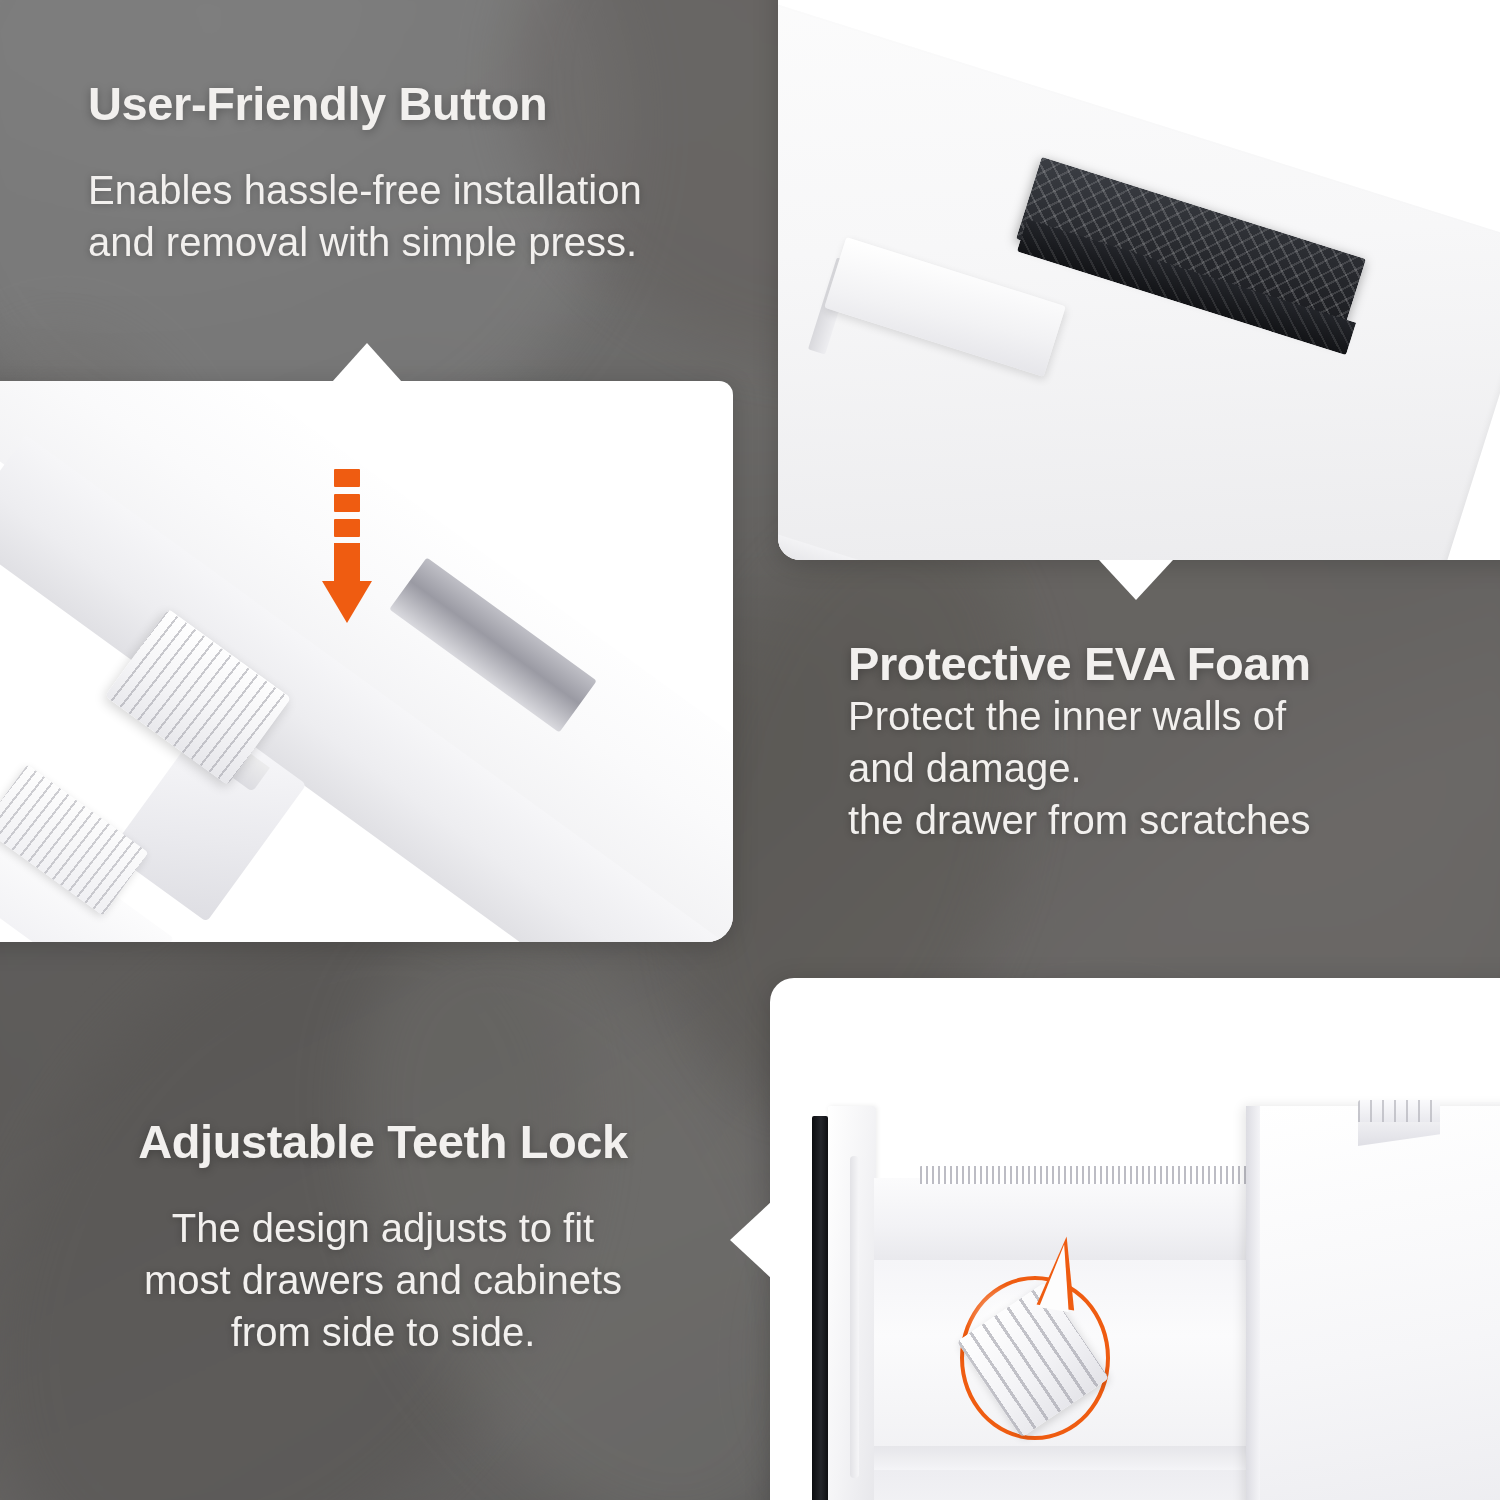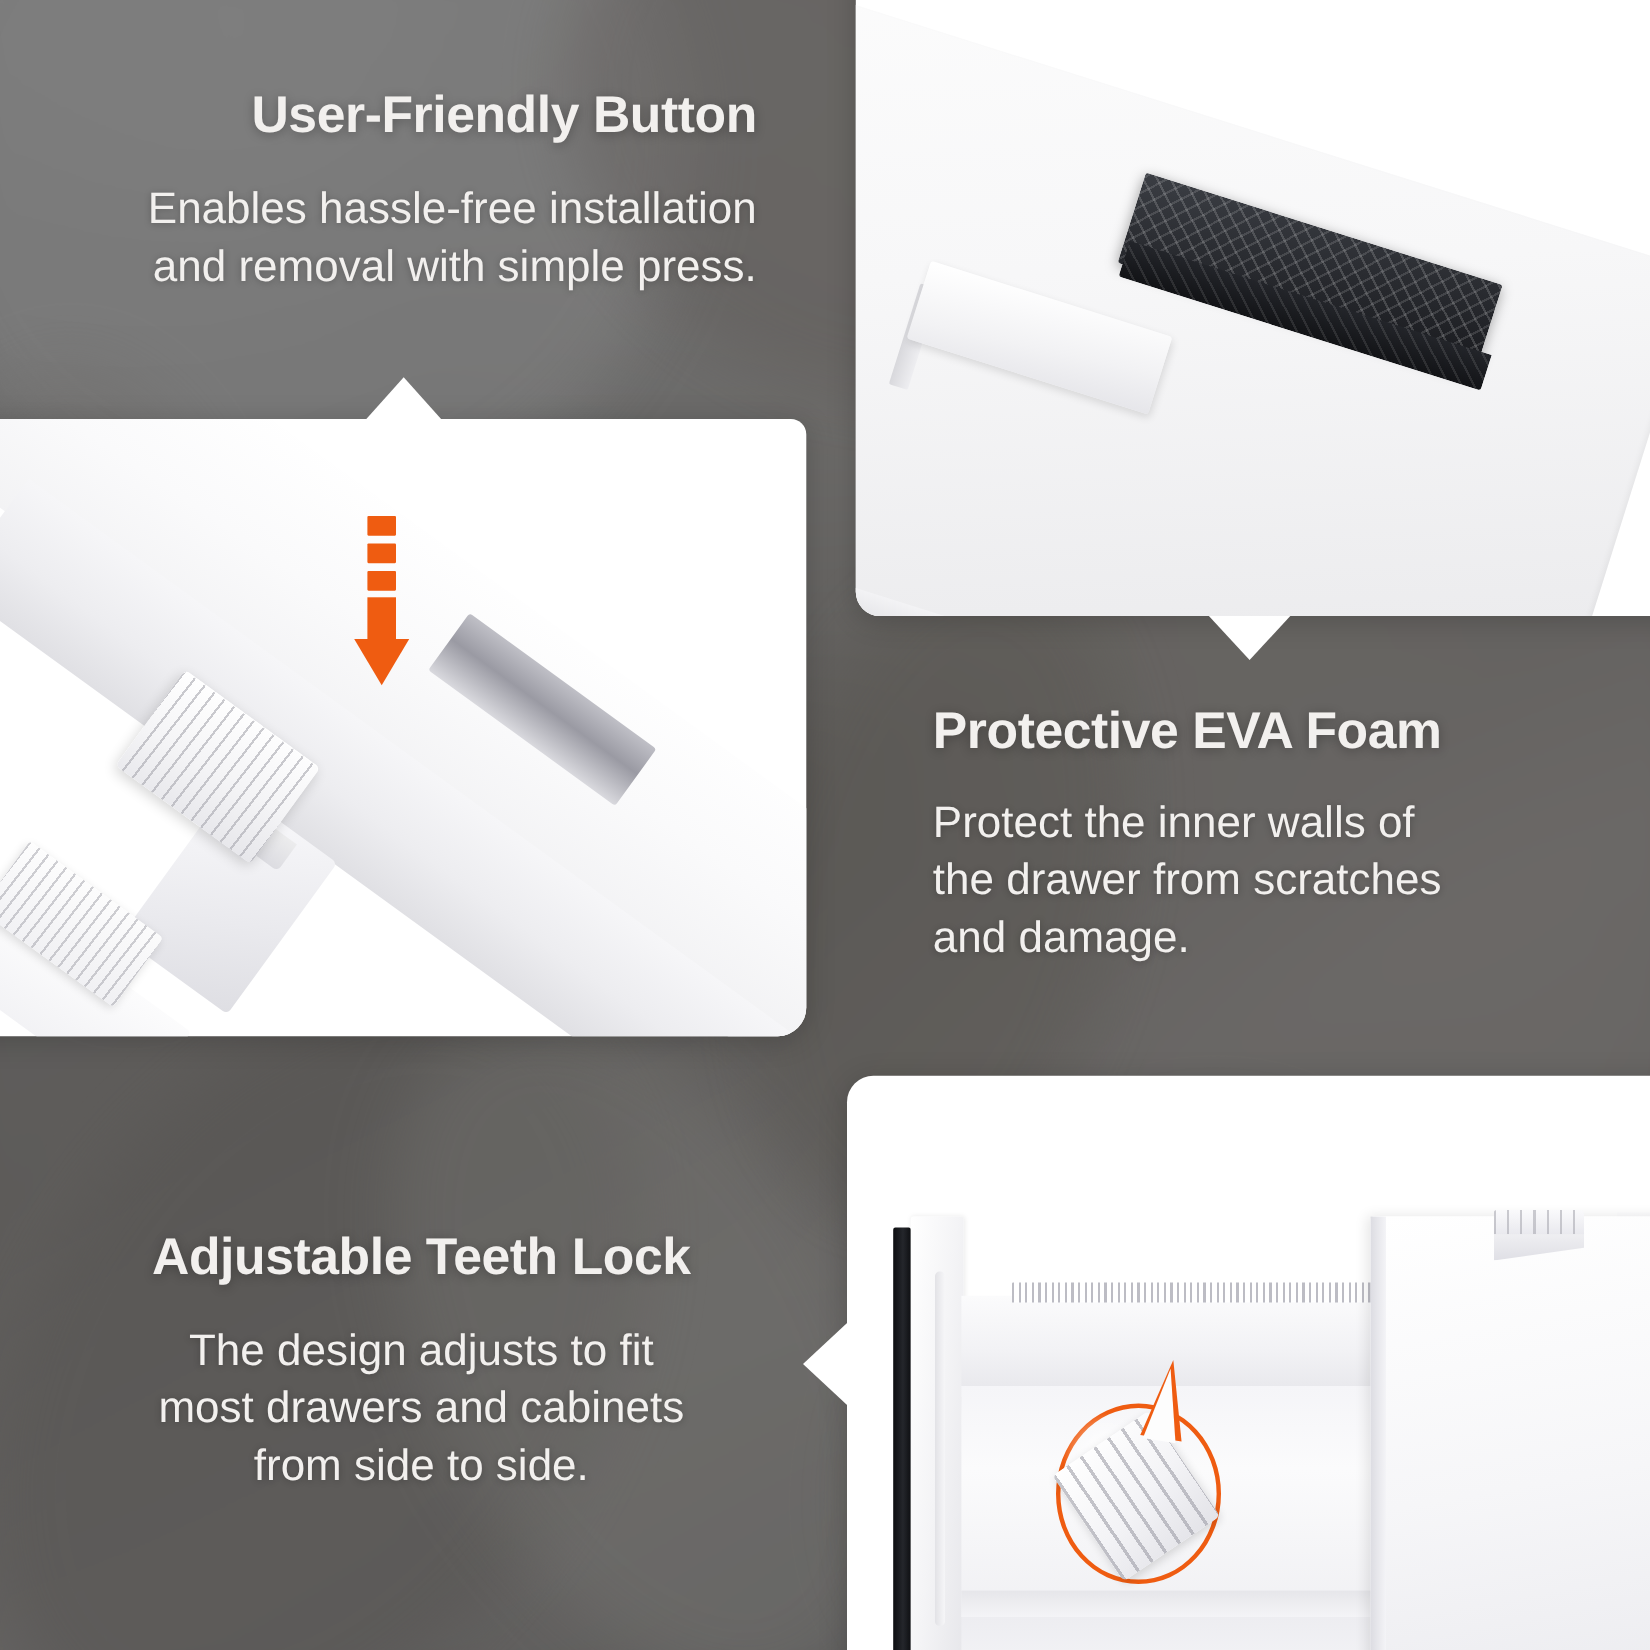--- a/index.html
+++ b/index.html
@@ -45,25 +45,25 @@
   .headline {
     font-size:47px; font-weight:700; letter-spacing:-0.4px;
     white-space:nowrap; text-shadow:0 2px 10px rgba(0,0,0,.28);
     line-height:1.1;
   }
   .sub {
     font-size:40px; font-weight:400; line-height:1.30;
     text-shadow:0 1px 7px rgba(0,0,0,.25);
   }
 
-  #tb-button   { left:88px;  top:78px;  width:600px; text-align:right; }
+  #tb-button   { left:88px;  top:78px;  width:600px; text-align:left; }
   #tb-button .sub { margin-top:34px; }
 
   #tb-foam     { left:848px; top:638px; width:614px; }
-  #tb-foam .sub { margin-top:32px; }
+  #tb-foam .sub { }
 
   #tb-teeth    { left:74px;  top:1116px; width:618px; text-align:center; }
   #tb-teeth .headline { }
   #tb-teeth .sub { margin-top:34px; }
 
   
   .panel {
     position:absolute; background:#fff; overflow:hidden;
     box-shadow:0 4px 26px rgba(0,0,0,.18);
   }
@@ -449,22 +449,22 @@
   <div class="sub">
     <div>Enables hassle-free installation</div>
     <div>and removal with simple press.</div>
   </div>
 </div>
 
 <div class="textblock" id="tb-foam">
   <div class="headline">Protective EVA Foam</div>
   <div class="sub">
     <div>Protect the inner walls of</div>
+    <div>and damage.</div>
     <div>the drawer from scratches</div>
-    <div>and damage.</div>
   </div>
 </div>
 
 <div class="textblock" id="tb-teeth">
   <div class="headline">Adjustable Teeth Lock</div>
   <div class="sub">
     <div>The design adjusts to fit</div>
     <div>most drawers and cabinets</div>
     <div>from side to side.</div>
   </div>

